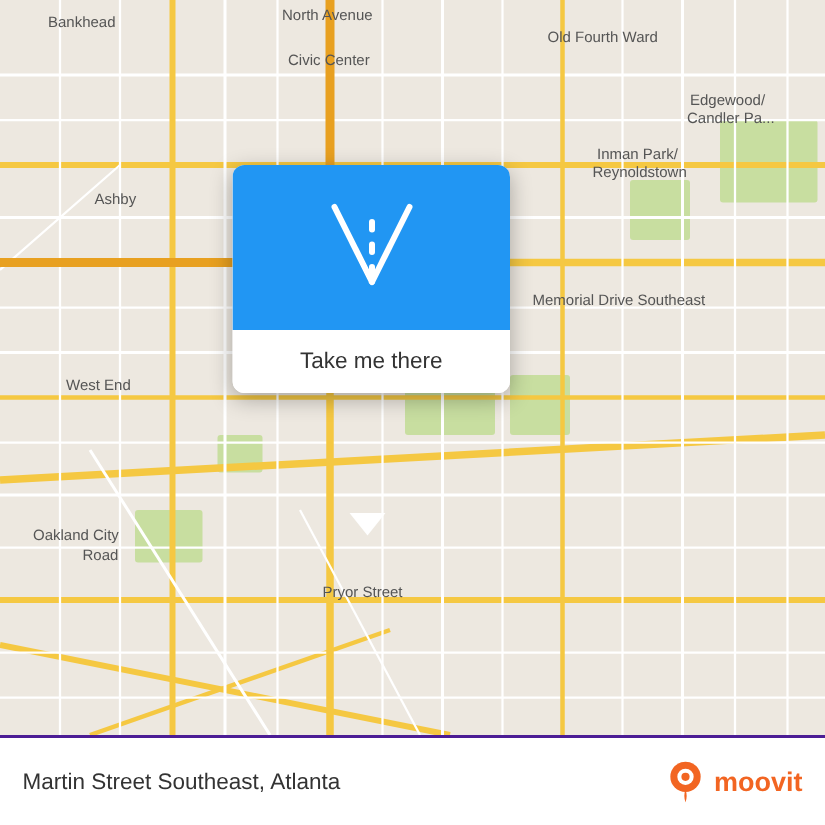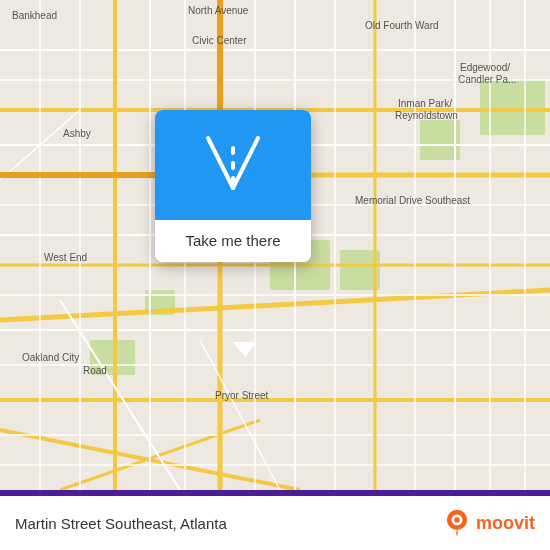--- a/index.html
+++ b/index.html
@@ -35,21 +35,21 @@
       white-space: nowrap;
       font-family: Arial, sans-serif;
       pointer-events: none;
     }
 
     
     #nav-card {
       position: absolute;
       top: 110px;
       left: 155px;
-      width: 156px;
+      width: 185px;
       background: white;
       border-radius: 8px;
       box-shadow: 0 4px 15px rgba(0,0,0,0.3);
       overflow: hidden;
       z-index: 10;
     }
 
     #nav-card-top {
       background-color: #2196F3;
       height: 110px;
@@ -94,21 +94,21 @@
     }
 
     
     #bottom-bar {
       width: 550px;
       height: 60px;
       background: white;
       display: flex;
       align-items: center;
       padding: 0 15px;
-      border-top: 6px solid #4c1d95;
+      border-top: 2px solid #4c1d95;
       position: relative;
     }
 
     #location-info {
       flex: 1;
     }
 
     #location-name {
       font-size: 15px;
       font-weight: 500;
@@ -185,35 +185,35 @@
     <line x1="525" y1="0" x2="525" y2="490" stroke="#fff" stroke-width="1.5"></line>
 
     <line x1="60" y1="300" x2="180" y2="490" stroke="#fff" stroke-width="2"></line>
     <line x1="200" y1="340" x2="280" y2="490" stroke="#fff" stroke-width="1.5"></line>
     <line x1="80" y1="110" x2="0" y2="180" stroke="#fff" stroke-width="1.5"></line>
 
     <line x1="0" y1="175" x2="220" y2="175" stroke="#e8a020" stroke-width="6"></line>
     <line x1="220" y1="0" x2="220" y2="175" stroke="#e8a020" stroke-width="6"></line>
   </svg>
 
-  <span class="map-label" style="left:12px;top:10px;">Bankhead</span>
+  <span class="map-label" style="left:32px;top:10px;">Bankhead</span>
   <span class="map-label" style="left:188px;top:5px;">North Avenue</span>
   <span class="map-label" style="left:365px;top:20px;">Old Fourth Ward</span>
   <span class="map-label" style="left:192px;top:35px;">Civic Center</span>
   <span class="map-label" style="left:460px;top:62px;">Edgewood/</span>
   <span class="map-label" style="left:458px;top:74px;">Candler Pa...</span>
   <span class="map-label" style="left:398px;top:98px;">Inman Park/</span>
   <span class="map-label" style="left:395px;top:110px;">Reynoldstown</span>
   <span class="map-label" style="left:45px;top:128px;margin-left:18px;">Ashby</span>
   <span class="map-label" style="left:168px;top:125px;">GWCC</span>
   <span class="map-label" style="left:355px;top:175px;margin-top:20px;">Memorial Drive Southeast</span>
   <span class="map-label" style="left:44px;top:252px;">West End</span>
   <span class="map-label" style="left:22px;top:352px;">Oakland City</span>
   <span class="map-label" style="left:215px;top:390px;">Pryor Street</span>
-  <span class="map-label" style="left:55px;top:365px;margin-left:28px;">Road</span>
+  <span class="map-label" style="left:55px;top:365px;">Road</span>
 
   <div id="nav-card">
     <div id="nav-card-top">
       <div class="road-icon">
         <svg viewBox="0 0 70 70" xmlns="http://www.w3.org/2000/svg">
 
           <g fill="none" stroke="white" stroke-width="4" stroke-linecap="round">
 
             <line x1="35" y1="60" x2="10" y2="10"></line>
 

